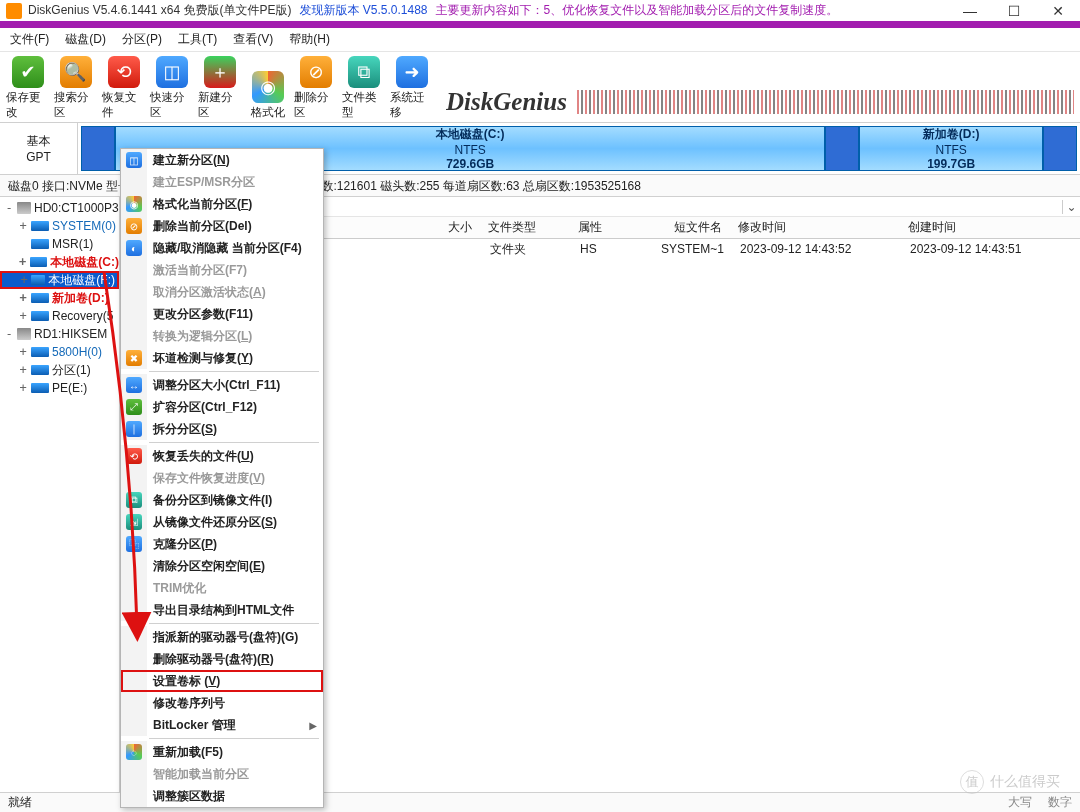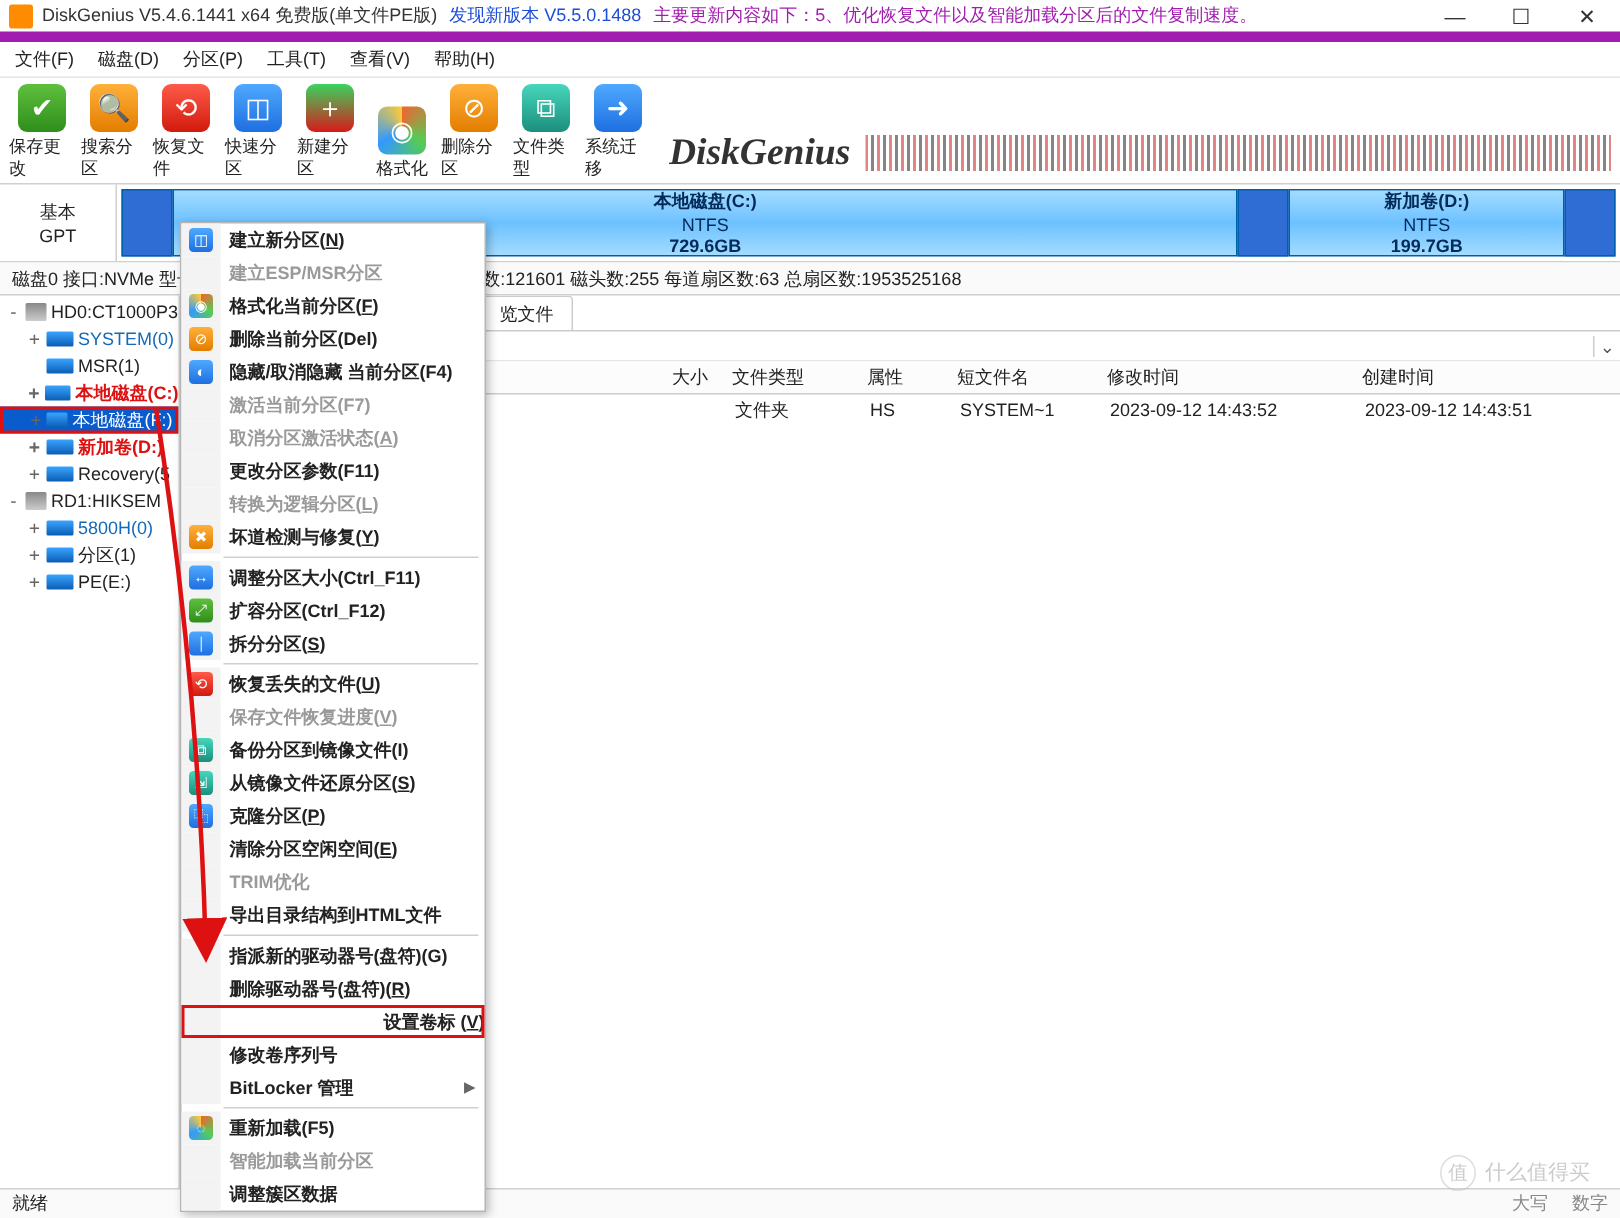--- a/index.html
+++ b/index.html
@@ -45,32 +45,32 @@
   .content { flex:1; display:flex; flex-direction:column; position:relative; }
   .tabs { display:flex; border-bottom:1px solid #ccc; height:24px; margin-left:200px; }
   .tabs .tab { padding:3px 12px; border:1px solid #ccc; border-bottom:none; margin-right:-1px; background:#fff; border-radius:3px 3px 0 0; font-size:12px; }
   .table { flex:1; display:flex; flex-direction:column; }
   .thead { display:flex; border-bottom:1px solid #ccc; background:#fcfcfc; height:22px; align-items:center; font-size:12px; }
   .thead div { padding:0 8px; }
   .toprow { height:20px; display:flex; align-items:center; border-bottom:1px solid #e5e5e5; }
   .toprow .dd { margin-left:auto; width:18px; text-align:center; color:#555; border-left:1px solid #ccc; }
   .trow { display:flex; height:20px; align-items:center; font-size:12px; padding-left:2px; }
   .trow div { padding:0 8px; }
-  .c-name{width:280px;color:#1469b8;} .c-size{width:80px;} .c-type{width:90px;} .c-attr{width:60px;} .c-short{width:100px;} .c-mod{width:170px;} .c-create{width:170px;}
+  .c-name{width:280px;color:#1469b8;} .c-size{width:80px;} .c-type{width:90px;} .c-attr{width:60px;} .c-short{width:100px;text-align:right;} .c-mod{width:170px;} .c-create{width:170px;}
   .trow .ic-folder { width:14px; height:12px; background:#ffd76a; border:1px solid #caa83a; margin-right:4px; display:inline-block; vertical-align:-2px;}
 
   
   .ctxmenu { position:absolute; left:120px; top:148px; width:204px; background:#fff; border:1px solid #b5b5b5; box-shadow:2px 2px 6px rgba(0,0,0,0.25); z-index:50; }
   .ctxmenu .row { display:flex; align-items:center; height:22px; position:relative; }
   .ctxmenu .icol { width:26px; display:flex; align-items:center; justify-content:center; background:#f3f3f3; height:100%; }
   .ctxmenu .lt { flex:1; padding-left:6px; font-size:12px;font-weight:bold; }
   .ctxmenu .row.dis .lt { color:#9a9a9a; }
   .ctxmenu .sep { height:1px; background:#d0d0d0; margin:2px 4px 2px 28px; }
   .ctxmenu .arrow { position:absolute; right:6px; font-size:10px; color:#666; }
-  .ctxmenu .row.hl { outline:2px solid #d11; outline-offset:-2px;text-align:right; }
+  .ctxmenu .row.hl { outline:2px solid #d11; outline-offset:-2px; }
   .ctxmenu u { text-decoration:underline; }
   .mic { width:16px; height:16px; border-radius:3px; }
 
   .statusbar { position:absolute; bottom:0; left:0; right:0; height:20px; border-top:1px solid #d0d0d0; display:flex; align-items:center; padding:0 8px; font-size:12px; background:#fafafa; }
   .statusbar .right { margin-left:auto; display:flex; gap:16px; color:#888; }
 
   .arrow-annot { position:absolute; left:92px; top:272px; z-index:60; pointer-events:none; }
   .watermark { position:absolute; right:20px; bottom:18px; font-size:14px; color:#999; opacity:0.5; display:flex; align-items:center; gap:6px; }
   .watermark .badge{ width:24px; height:24px; border:1px solid #bbb; border-radius:50%; display:flex; align-items:center; justify-content:center; font-size:13px;}
 </style>
@@ -217,23 +217,20 @@
         <span class="dic vol"></span>
         <span>分区(1)</span>
       </div>
       <div class="node" style="padding-left: 18px;">
         <span class="exp">+</span>
         <span class="dic vol"></span>
         <span>PE(E:)</span>
       </div>
     </div>
   <div class="content">
-    <div class="tabs">
-      <div class="tab">览文件</div>
-    </div>
     <div class="toprow">
       <div class="dd">⌄</div>
     </div>
     <div class="table">
       <div class="thead">
         <div class="c-name"></div>
         <div class="c-size" style="text-align:right">大小</div>
         <div class="c-type">文件类型</div>
         <div class="c-attr">属性</div>
         <div class="c-short">短文件名</div>

